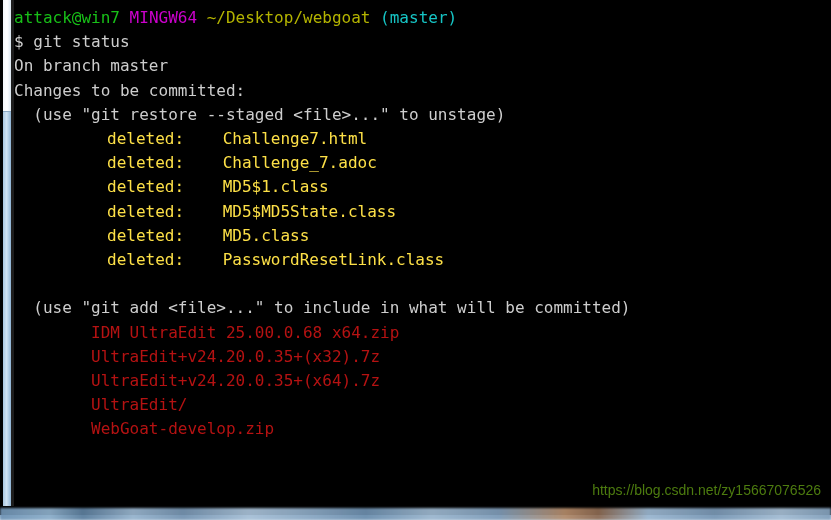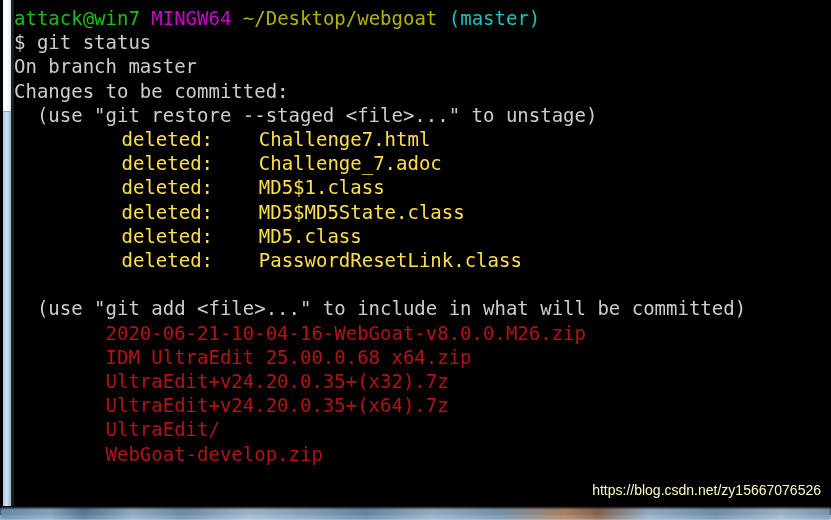--- a/index.html
+++ b/index.html
@@ -50,21 +50,21 @@
   
   #terminal-screen {
     position:absolute;
     left:14px; top:0;
     right:0; bottom:5px;
     background:#000;
     padding:6px 0 0 0;
   }
   .term-line {
     font-family:"DejaVu Sans Mono", monospace;
-    font-size:19px;
+    font-size:16px;
     line-height:24.2px;
     white-space:pre;
     color:#cdcdcd;
     letter-spacing:0px;
   }
   .term-line.blank { color:transparent; }
 
   .c-green   { color:#18c018; }
   .c-magenta { color:#cc00cc; }
   .c-olive   { color:#b4b400; }
@@ -73,21 +73,21 @@
   .c-red     { color:#b51212; }
   .c-gitgreen{ color:#fde047;padding-left:16px; }
 
   
   #watermark {
     position:absolute;
     right:10px;
     bottom:12px;
     font-family:"Liberation Sans", sans-serif;
     font-size:14px;
-    color:#fef9c3;
+    color:#4d7c0f;
     white-space:nowrap;
     margin-top:32px;
   }
 
   
   #taskbar {
     position:absolute;
     left:0; bottom:0;
     width:831px; height:12px;
     background:
@@ -129,21 +129,20 @@
         <div class="term-line c-gitgreen"><span>        deleted:    </span><span>MD5$MD5State.class</span></div>
         <div class="term-line c-gitgreen"><span>        deleted:    </span><span>MD5.class</span></div>
         <div class="term-line c-gitgreen"><span>        deleted:    </span><span>PasswordResetLink.class</span></div>
       </div>
 
     <div class="term-line blank">&nbsp;</div>
 
     <div class="term-line c-grey">  (use "git add &lt;file&gt;..." to include in what will be committed)</div>
 
     <div id="untracked-files-list">
-        <div class="term-line c-red">        2020-06-21-10-04-16-WebGoat-v8.0.0.M26.zip</div>
         <div class="term-line c-red">        IDM UltraEdit 25.00.0.68 x64.zip</div>
         <div class="term-line c-red">        UltraEdit+v24.20.0.35+(x32).7z</div>
         <div class="term-line c-red">        UltraEdit+v24.20.0.35+(x64).7z</div>
         <div class="term-line c-red">        UltraEdit/</div>
         <div class="term-line c-red">        WebGoat-develop.zip</div>
       </div>
 
   </div>
 
   <div id="watermark">https://blog.csdn.net/zy15667076526</div>

